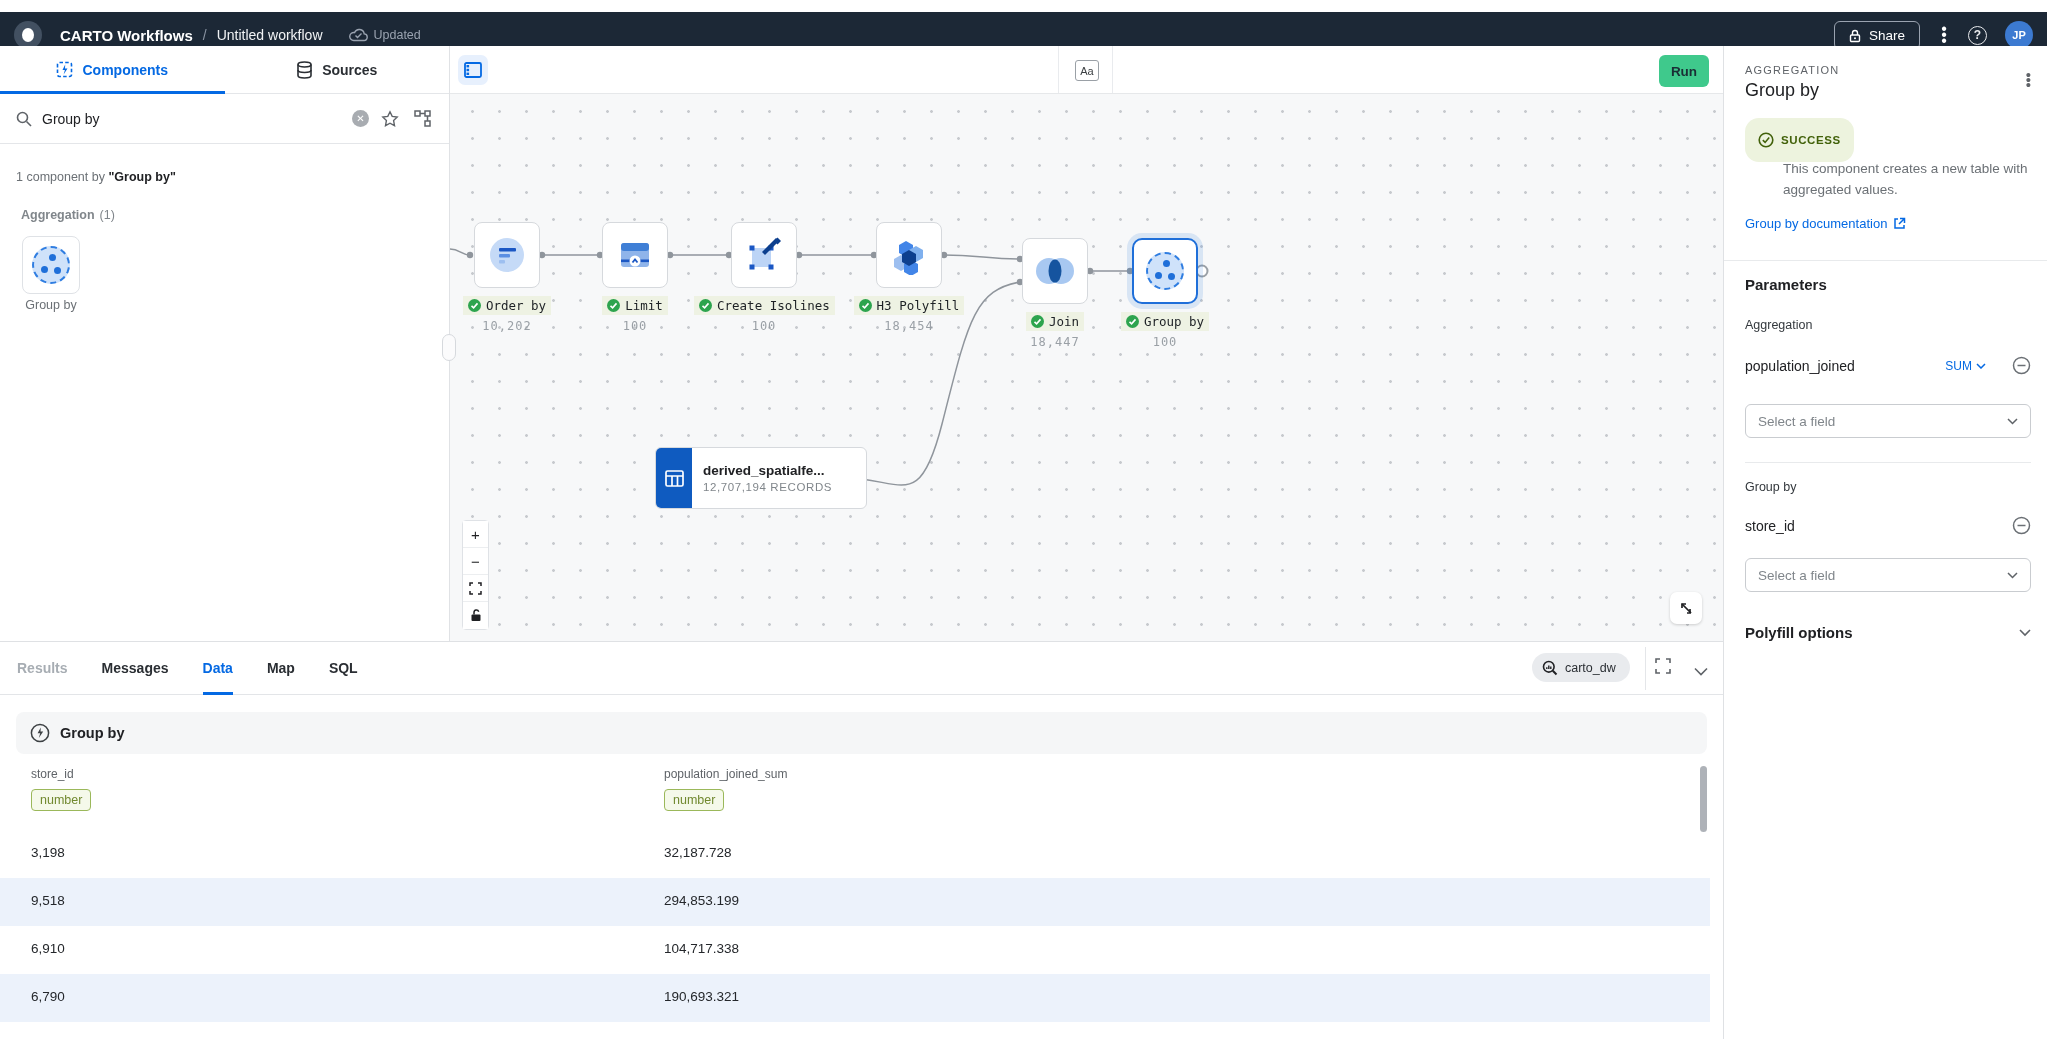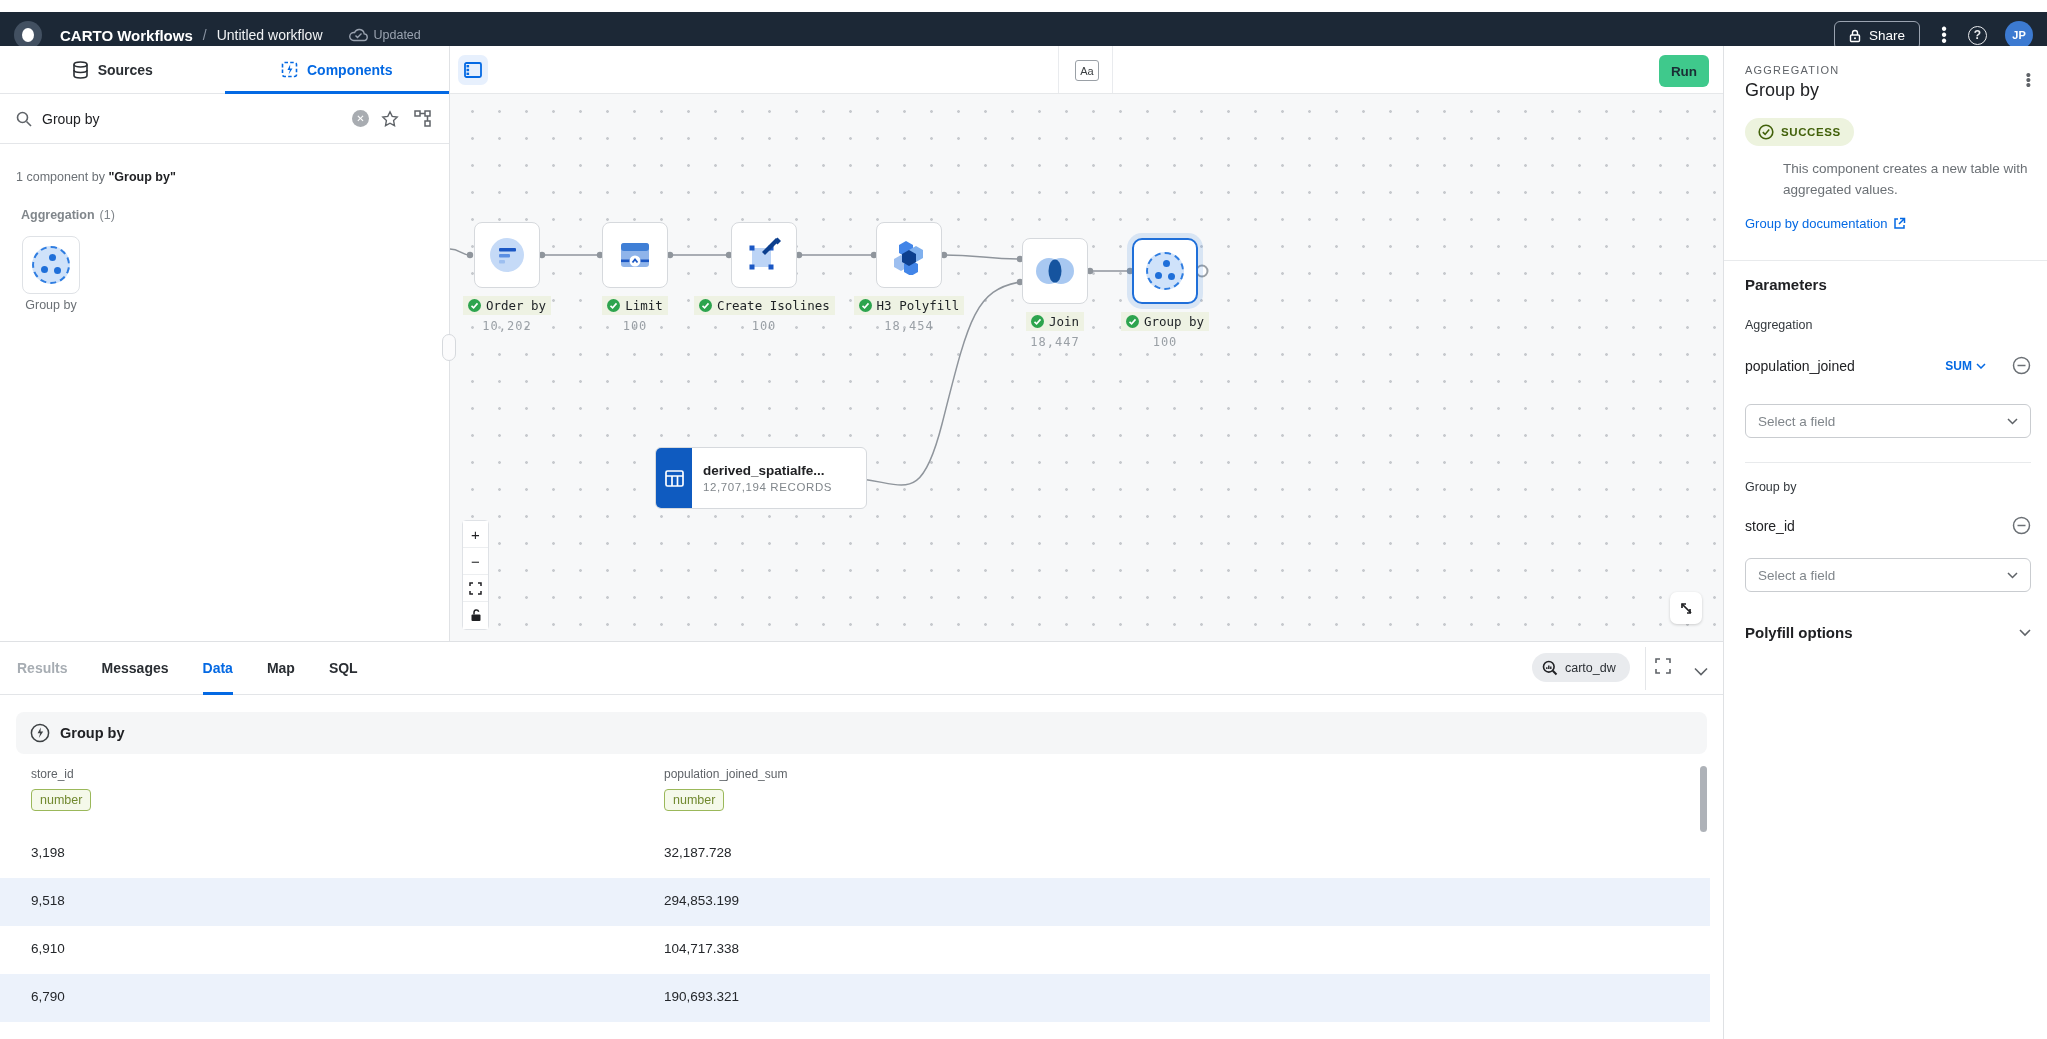--- a/index.html
+++ b/index.html
@@ -69,31 +69,31 @@
   .gb-circle { width:38px; height:38px; border-radius:50%; background:#cfe2fa; border:2px dashed #2f7de1; position:relative; }
   .gb-circle i { position:absolute; width:7px; height:7px; border-radius:50%; background:#1f6fd9; }
   .gb-circle i:nth-child(1){ left:15px; top:6px; } .gb-circle i:nth-child(2){ left:7px; top:18px; } .gb-circle i:nth-child(3){ left:20px; top:19px; }
 
   
   .right-panel { position:absolute; left:1723px; top:46px; width:324px; height:993px; background:#fff; border-left:1px solid #dfe1e4; }
   .rp-pad { position:absolute; left:21px; width:286px; }
   .rp-cat { top:18px; font-size:11px; letter-spacing:1.2px; color:#5f6368; }
   .rp-title { top:34px; font-size:18px; font-weight:500; color:#202124; }
   .rp-kebab { position:absolute; right:16px; top:26px; color:#5f6368; font-size:15px; line-height:5px; cursor:pointer; }
-  .success-pill { position:absolute; left:21px; top:72px; display:inline-flex; align-items:center; gap:7px; background:#edf3de; border-radius:14px; padding:6px 13px; }
+  .success-pill { position:absolute; left:21px; top:72px; display:inline-flex; align-items:center; gap:7px; background:#edf3de; border-radius:14px; padding:14px 13px; }
   .success-txt { font-size:11.5px; font-weight:bold; letter-spacing:0.6px; color:#42610a; }
   .rp-desc { top:112px; font-size:13.5px; line-height:21px; color:#6b7075;margin-left:38px; }
   .rp-link { top:170px; font-size:13px; font-weight:500; color:#0469e3; display:flex; align-items:center; gap:6px; cursor:pointer; }
   .rp-div { position:absolute; left:0; width:324px; height:1px; background:#e8eaec; }
   .rp-div2 { position:absolute; left:21px; width:286px; height:1px; background:#e8eaec; }
   .rp-params { top:230px; font-size:15px; font-weight:bold; color:#202124; }
   .rp-sublabel { font-size:12.5px; color:#33383d; }
   .rp-fieldrow { position:absolute; left:21px; width:286px; display:flex; align-items:center; }
   .rp-fieldname { font-size:14px; color:#202124; flex:1; }
-  .sum-dd { display:flex; align-items:center; gap:4px; color:#0469e3; font-size:12px; font-weight:bold; margin-right:26px; cursor:pointer; }
+  .sum-dd { display:flex; align-items:center; gap:4px; color:#0469e3; font-size:12px; font-weight:normal; margin-right:26px; cursor:pointer; }
   .select-box { position:absolute; left:21px; width:286px; height:34px; border:1px solid #c9ccd0; border-radius:6px; display:flex; align-items:center; padding:0 12px; cursor:pointer; background:#fff; }
   .select-ph { flex:1; font-size:13.5px; color:#80868b; }
   .rp-adv { position:absolute; left:21px; top:578px; width:286px; display:flex; align-items:center; cursor:pointer; }
   .rp-adv span { flex:1; font-size:15px; font-weight:bold; color:#202124; }
 
   
   .bottom-panel { position:absolute; left:0; top:641px; width:1723px; height:398px; background:#fff; border-top:1px solid #dfe1e4; }
   .bp-tabbar { position:absolute; left:0; top:0; width:100%; height:53px; border-bottom:1px solid #e3e5e8; display:flex; align-items:center; }
   .bp-tab { font-size:14px; font-weight:bold; color:#2a2e33; margin-left:34px; position:relative; height:53px; display:flex; align-items:center; cursor:pointer; }
   .bp-tab:first-child { margin-left:17px; }
@@ -141,34 +141,34 @@
       <span>Share</span>
     </button>
     <div class="kebab">•<br>•<br>•</div>
     <div class="help-ring">?</div>
     <div class="avatar">JP</div>
   </div>
 </div>
 
 <div class="left-panel">
   <div class="lp-tabs">
+    <div class="lp-tab active">
+      <svg width="17" height="17" viewBox="0 0 17 17">
+          <rect x="1.5" y="1.5" width="14" height="14" rx="2" fill="none" stroke="#0469e3" stroke-width="1.6" stroke-dasharray="3.5,2.2"></rect>
+          <path d="M9.2 3.5 L6.5 9 h2.4 l-1.3 4.5 l3.9 -6 h-2.5 z" fill="#0469e3"></path>
+        </svg>
+      <span>Components</span>
+    </div>
     <div class="lp-tab">
       <svg width="17" height="18" viewBox="0 0 17 18">
           <ellipse cx="8.5" cy="3.5" rx="6.5" ry="2.5" fill="none" stroke="#2a2e33" stroke-width="1.6"></ellipse>
           <path d="M2 3.5 V14.5 c0 1.4 2.9 2.5 6.5 2.5 s6.5 -1.1 6.5 -2.5 V3.5" fill="none" stroke="#2a2e33" stroke-width="1.6"></path>
           <path d="M2 9 c0 1.4 2.9 2.5 6.5 2.5 s6.5 -1.1 6.5 -2.5" fill="none" stroke="#2a2e33" stroke-width="1.6"></path>
         </svg>
       <span>Sources</span>
-    </div>
-    <div class="lp-tab active">
-      <svg width="17" height="17" viewBox="0 0 17 17">
-          <rect x="1.5" y="1.5" width="14" height="14" rx="2" fill="none" stroke="#0469e3" stroke-width="1.6" stroke-dasharray="3.5,2.2"></rect>
-          <path d="M9.2 3.5 L6.5 9 h2.4 l-1.3 4.5 l3.9 -6 h-2.5 z" fill="#0469e3"></path>
-        </svg>
-      <span>Components</span>
     </div>
   </div>
   <div class="lp-search">
     <svg width="16" height="16" viewBox="0 0 16 16">
         <circle cx="6.5" cy="6.5" r="5" fill="none" stroke="#5f6368" stroke-width="1.6"></circle>
         <line x1="10.5" y1="10.5" x2="15" y2="15" stroke="#5f6368" stroke-width="1.6"></line>
       </svg>
     <span class="lp-search-text">Group by</span>
     <div class="clear-btn">✕</div>
     <div class="lp-iconbtn">

